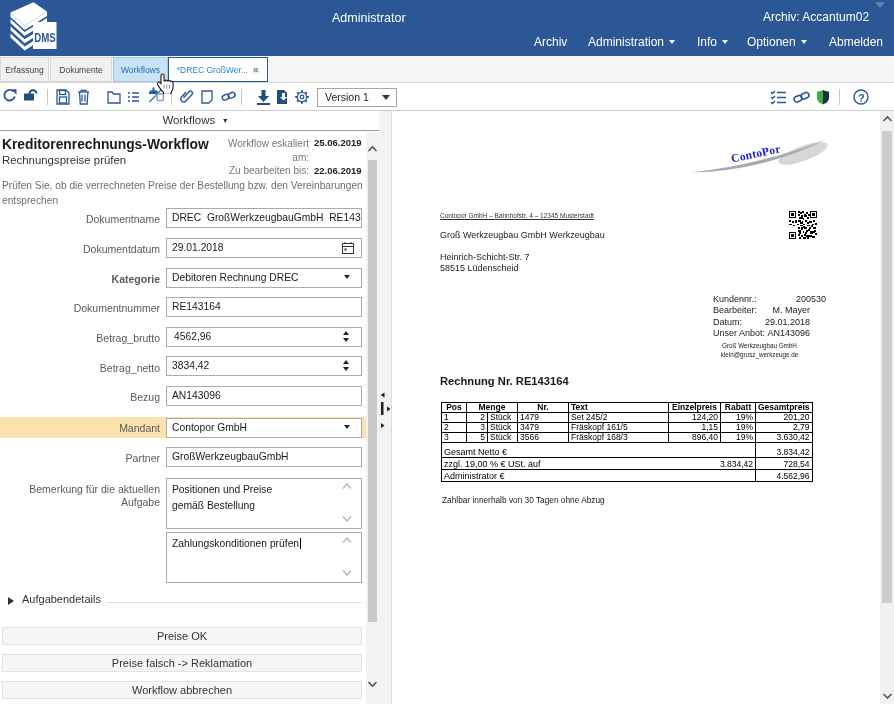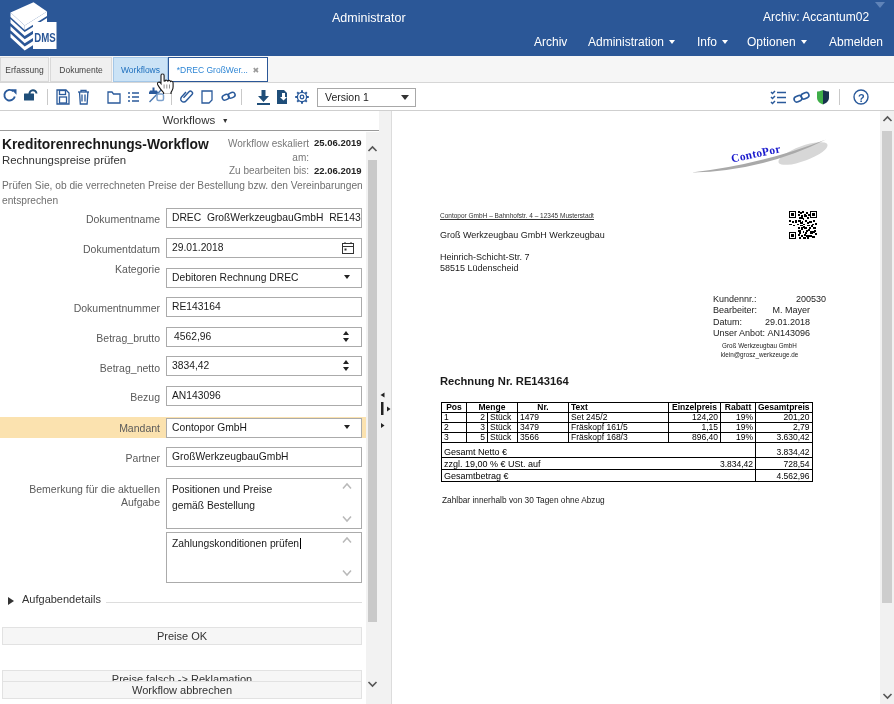--- a/index.html
+++ b/index.html
@@ -143,21 +143,21 @@
       <circle cx="302" cy="13" r="4.6"></circle>
       <circle cx="302" cy="13" r="1.8"></circle>
       <g stroke-width="2">
         <path d="M302 6.2 v2 M302 17.8 v2 M295.2 13 h2 M306.8 13 h2 M297.2 8.2 l1.4 1.4 M305.4 16.4 l1.4 1.4 M306.8 8.2 l-1.4 1.4 M298.6 16.4 l-1.4 1.4"></path>
       </g>
     </g>
   </svg>
   <div class="tsep" style="left:47px;"></div>
   <div class="tsep" style="left:171px;"></div>
   <div class="tsep" style="left:241px;"></div>
-  <div class="tsel" style="left:317px;width:99px;">Version 1<span class="dd"></span></div>
+  <div class="tsel" style="left:317px;width:80px;">Version 1<span class="dd"></span></div>
   <svg class="abs" style="left:765px;top:0" width="115" height="26" viewBox="0 0 115 26">
 
     <g stroke="#2a5a9b" stroke-width="1.5" fill="none">
       <path d="M6 8 l1.5 1.5 L10 7 M12 8.5 h9 M6 13 l1.5 1.5 L10 12 M12 13.5 h9 M6 18 l1.5 1.5 L10 17 M12 18.5 h9"></path>
     </g>
 
     <g stroke="#2a5a9b" stroke-width="1.6" fill="none">
       <rect x="29" y="12" width="8" height="5.5" rx="2.7" transform="rotate(-25 33 14.7)"></rect>
       <rect x="36" y="9" width="8" height="5.5" rx="2.7" transform="rotate(-25 40 11.7)"></rect>
     </g>
@@ -189,21 +189,21 @@
   <div class="finput" style="top:76px;">DREC&nbsp; GroßWerkzeugbauGmbH&nbsp; RE14316</div>
 
   <div class="flabel" style="top:111px;">Dokumentdatum</div>
   <div class="finput" style="top:106px;">29.01.2018</div>
   <svg class="abs" style="left:342px;top:110px;" width="12" height="12" viewBox="0 0 12 12">
     <rect x="0.5" y="1.5" width="11" height="10" fill="none" stroke="#333"></rect>
     <path d="M0.5 4.5 h11 M3 1.5 v-1.5 M9 1.5 v-1.5" stroke="#333" fill="none"></path>
     <rect x="2.5" y="6.5" width="2" height="2" fill="#333"></rect>
   </svg>
 
-  <div class="flabel" style="top:131px;">Kategorie</div>
+  <div class="flabel" style="top:141px;font-weight:bold;">Kategorie</div>
   <div class="finput" style="top:136px;">Debitoren Rechnung DREC</div>
   <div class="ddarrow" style="left:344px;top:143px;"></div>
 
   <div class="flabel" style="top:170px;">Dokumentnummer</div>
   <div class="finput" style="top:165px;">RE143164</div>
 
   <div class="flabel" style="top:200px;">Betrag_brutto</div>
   <div class="finput" style="top:195px;padding-left:7px;">4562,96</div>
   <div class="spin" style="top:199px;">
       <b class="u"></b>
@@ -243,21 +243,21 @@
     </svg>
   <svg class="abs" style="left:341px;top:437px;" width="12" height="8" viewBox="0 0 12 8">
       <path d="M2 1.5 L6 6 L10 1.5" stroke="#b9b9b9" stroke-width="1.5" fill="none"></path>
     </svg>
 
   <div class="abs" style="left:8px;top:465px;width:0;height:0;border-top:4px solid transparent;border-bottom:4px solid transparent;border-left:6px solid #333;"></div>
   <div class="abs" style="left:22px;top:461px;font-size:11px;color:#333;">Aufgabendetails</div>
   <div class="abs" style="left:106px;top:470px;width:256px;height:1px;background:#ddd;"></div>
 
   <div class="btn" style="top:495px;">Preise OK</div>
-  <div class="btn" style="top:538px;">Preise falsch -&gt; Reklamation</div>
+  <div class="btn" style="top:522px;">Preise falsch -&gt; Reklamation</div>
   <div class="btn" style="top:549px;">Workflow abbrechen</div>
 </div>
 
 <div id="lsb">
   <svg class="abs" style="left:1px;top:13px;" width="11" height="8" viewBox="0 0 11 8">
       <path d="M1.5 6 L5.5 2 L9.5 6" stroke="#555" stroke-width="1.6" fill="none"></path>
     </svg>
   <div class="thumb"></div>
   <svg class="abs" style="left:1px;top:548px;" width="11" height="8" viewBox="0 0 11 8">
       <path d="M1.5 2 L5.5 6 L9.5 2" stroke="#555" stroke-width="1.6" fill="none"></path>
@@ -434,21 +434,21 @@
     <tr style="height:15px;">
           <td colspan="7" style="font-size:9px;vertical-align:bottom;">Gesamt Netto €</td>
       <td style="text-align:right;vertical-align:bottom;">3.834,42</td>
         </tr>
     <tr style="height:12px;">
           <td colspan="5" style="font-size:9px;vertical-align:bottom;border-right:none;">zzgl. 19,00 % € USt. auf</td>
       <td colspan="2" style="text-align:right;vertical-align:bottom;border-left:none;">3.834,42</td>
       <td style="text-align:right;vertical-align:bottom;">728,54</td>
         </tr>
     <tr style="height:12px;">
-          <td colspan="7" style="font-size:9px;vertical-align:bottom;">Gesamtbetrag €</td>
+          <td colspan="7" style="font-size:9px;vertical-align:bottom;">Administrator €</td>
       <td style="text-align:right;vertical-align:bottom;">4.562,96</td>
         </tr>
   </tbody>
     </table>
 
   <div class="dtx" style="left:50px;top:384px;font-size:8.3px;">Zahlbar innerhalb von 30 Tagen ohne Abzug</div>
 </div>
 
 <svg class="abs" style="left:157px;top:73px;" width="17" height="21" viewBox="0 0 17 21">
   <path d="M5.4 0.8 c1 0 1.7 0.8 1.7 1.7 v5.6 l0.9 0.1 c0.2-0.7 0.9-1.2 1.7-1 0.5 0.1 0.9 0.5 1.1 0.9 0.3-0.5 0.9-0.8 1.6-0.7 0.6 0.2 1 0.6 1.1 1.1 0.4-0.3 0.9-0.5 1.4-0.3 0.8 0.2 1.2 0.9 1.2 1.7 v3.9 c0 1.3-0.3 2.4-0.9 3.4 l-1.2 2.2 v1.8 h-7.4 v-1.6 c-1.7-1.6-3.3-3.5-4.6-5.7 l-1.4-2.4 c-0.4-0.8-0.2-1.6 0.5-2.1 0.8-0.5 1.6-0.4 2.2 0.3 l0.7 0.9 V2.5 c0-1 0.8-1.7 1.7-1.7 Z" fill="#fff" stroke="#1a1a1a" stroke-width="1.1"></path>

